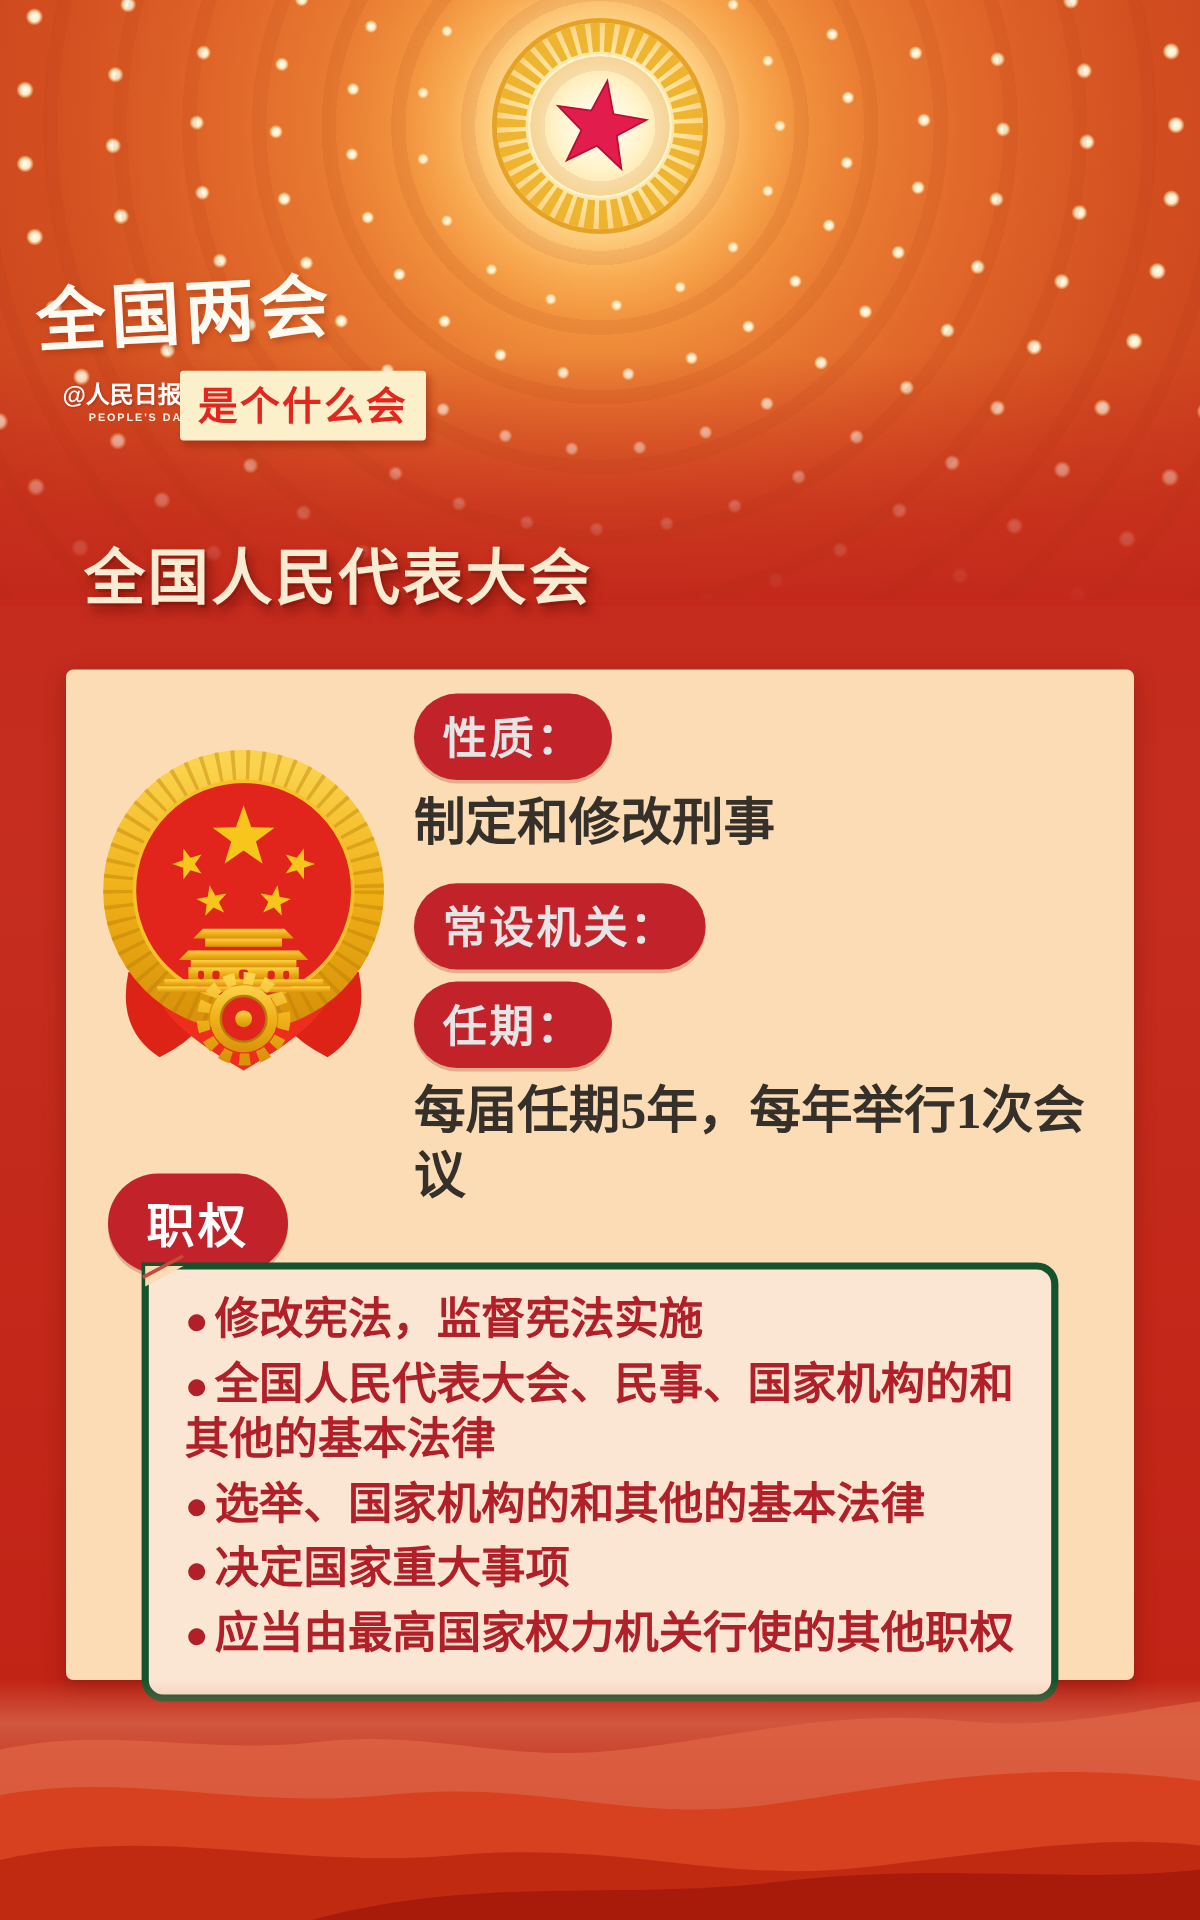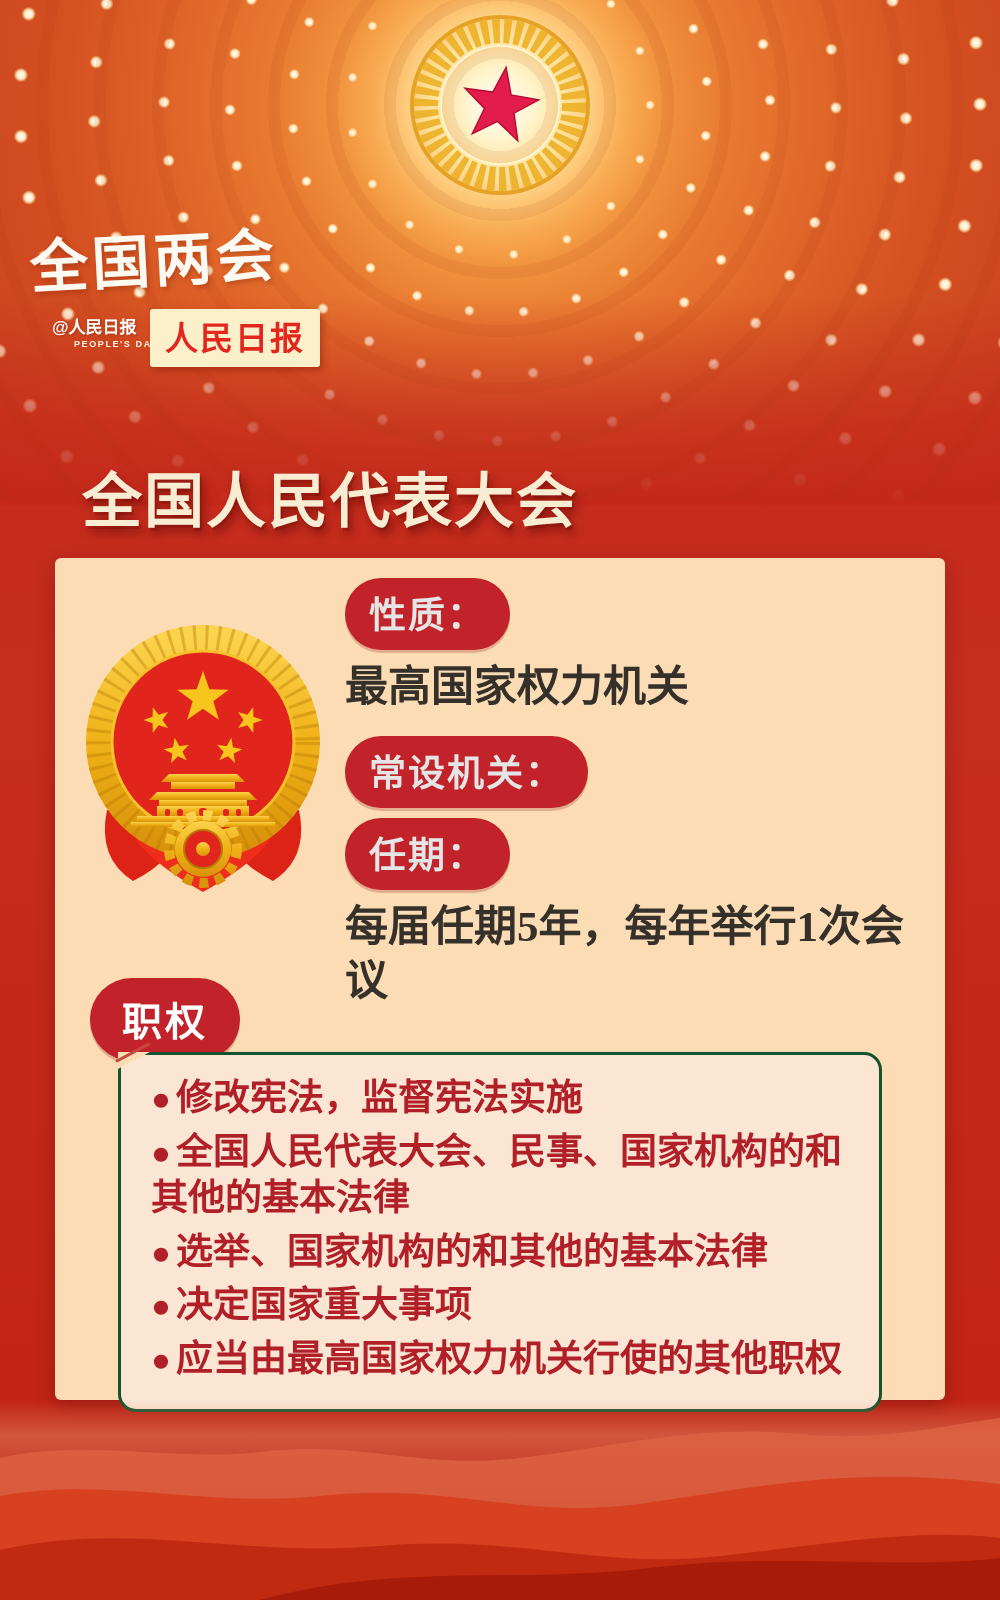--- a/index.html
+++ b/index.html
@@ -25,34 +25,34 @@
     position:absolute; left:0; top:295px; width:1000px; height:210px;
     background:linear-gradient(180deg, rgba(195,40,27,0) 0%, rgba(195,40,27,.72) 62%, #c3281b 100%);
   }
   
   .calligraphy {
     position:absolute; left:30px; top:232px; width:270px;
     font-size:58px; font-weight:700; color:#fdfaf2; letter-spacing:4px; line-height:1.02;
     transform:rotate(-3deg); text-shadow:2px 3px 5px rgba(140,40,10,.38);
   }
   .handle-block { position:absolute; left:52px; top:313px; color:#ffffff; }
-  .at-handle { font-size:17px; font-weight:700; font-family:"Liberation Sans","DejaVu Sans",sans-serif;
+  .at-handle { font-size:20px; font-weight:700; font-family:"Liberation Sans","DejaVu Sans",sans-serif;
     text-shadow:1px 1px 2px rgba(120,30,8,.4); }
   .handle-en { font-size:9px; letter-spacing:1.6px; color:#fdf3e3; margin-top:1px; margin-left:22px;
     font-family:"Liberation Sans","DejaVu Sans",sans-serif; font-weight:700; }
   .what-badge {
     position:absolute; left:150px; top:309px;
     background:#fcf0ca; color:#e3271f; font-size:33px; font-weight:800;
     padding:3px 15px 7px; border-radius:3px; letter-spacing:2px;
     box-shadow:3px 4px 6px rgba(125,22,6,.38);
   }
   
   .page-title {
-    position:absolute; left:70px; top:440px; margin:12px;
-    font-size:60px; font-weight:900; color:#f8ecd2; letter-spacing:2px;
+    position:absolute; left:70px; top:440px; margin:0;
+    font-size:51px; font-weight:900; color:#f8ecd2; letter-spacing:2px;
     text-shadow:4px 7px 9px rgba(100,10,5,.58), 2px 3px 0 rgba(125,15,8,.35);
     white-space:nowrap;
   }
   
   .card {
     position:absolute; left:55px; top:558px; width:890px; height:842px;
     background:#fbdcb4; border-radius:6px;
     box-shadow:0 6px 18px rgba(90,10,5,.35);
   }
   .emblem { position:absolute; left:18px; top:66px; width:260px; height:270px; }
@@ -68,21 +68,21 @@
   }
   .powers-pill {
     position:absolute; left:35px; top:420px;
     background:#c2232b; color:#fff; font-size:40px; font-weight:800; letter-spacing:3px;
     padding:12px 32px 13px; border-radius:46px;
     box-shadow:0 3px 0 rgba(130,10,10,.22);
   }
   .bullet-box {
     position:absolute; left:63px; top:494px; width:764px; box-sizing:border-box;
     padding:20px 24px 22px 30px;
-    background:#fbe5d3; border:3px solid #14532d;
+    background:#fbe5d3; border:6px solid #14532d;
     border-radius:18px; border-top-left-radius:0;
   }
   .notch {
     position:absolute; top:-3px; left:-3px; width:0; height:0;
     border-top:17px solid #fbdcb4; border-right:32px solid transparent;
   }
   .notch-line {
     position:absolute; top:5px; left:-5px; width:38px; height:3px;
     background:#c8483c; transform:rotate(-28deg); transform-origin:left center;
   }
@@ -258,21 +258,21 @@
       </g>
     </svg>
     <div class="ceiling-fade"></div>
   </div>
 
   <div class="calligraphy">全国两会</div>
   <div class="handle-block">
     <div class="at-handle">@人民日报</div>
     <div class="handle-en">PEOPLE'S DAILY</div>
   </div>
-  <div class="what-badge">人民日报</div>
+  <div class="what-badge">是个什么会</div>
 
   <h1 class="page-title">全国人民代表大会</h1>
 
   <div class="card">
 
     <svg class="emblem" viewBox="0 0 260 270">
       <defs>
         <linearGradient id="gold" x1="0" y1="0" x2="0" y2="1">
           <stop offset="0" stop-color="#fbd34c"></stop>
           <stop offset=".5" stop-color="#f0b117"></stop>
@@ -313,21 +313,21 @@
       </g>
 
       <circle cx="130" cy="225" r="34" fill="none" stroke="url(#gold)" stroke-width="10" stroke-dasharray="9 7"></circle>
       <circle cx="130" cy="225" r="28" fill="url(#gold)"></circle>
       <circle cx="130" cy="225" r="19" fill="#e1251c" stroke="#b67a06" stroke-width="2"></circle>
       <circle cx="130" cy="225" r="7" fill="url(#gold)"></circle>
     </svg>
 
     <div class="info-col">
       <div><span class="pill">性质：</span></div>
-      <p class="info-text">最高国家权力机关</p>
+      <p class="info-text">制定和修改刑事</p>
       <div><span class="pill">常设机关：</span></div>
       <div><span class="pill">任期：</span></div>
       <p class="info-text">每届任期5年，每年举行1次会议</p>
     </div>
 
     <span class="powers-pill">职权</span>
     <div class="bullet-box">
       <span class="notch"></span>
       <span class="notch-line"></span>
       <div class="power-item"><span class="dot-mark">●</span><span>修改宪法，监督宪法实施</span></div>

